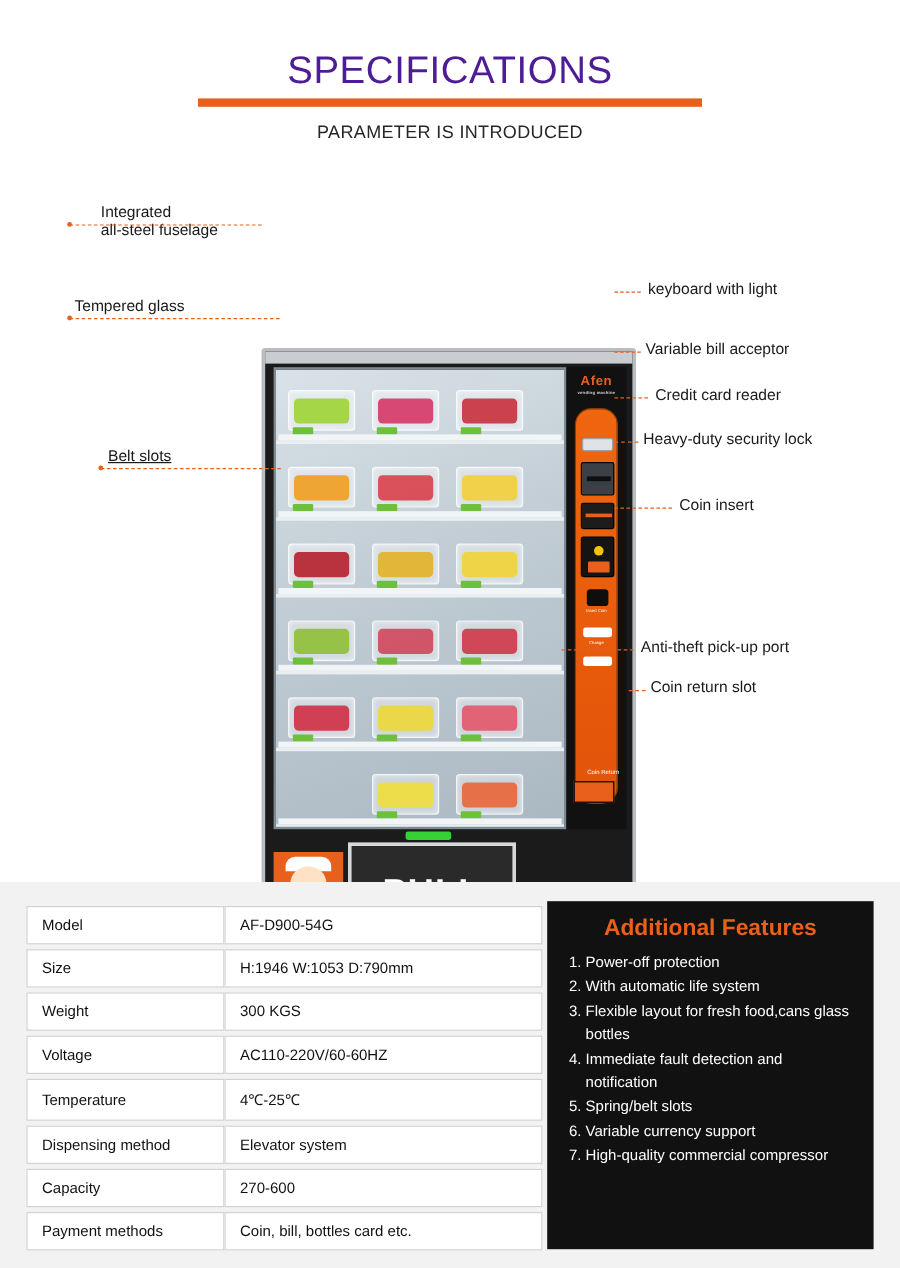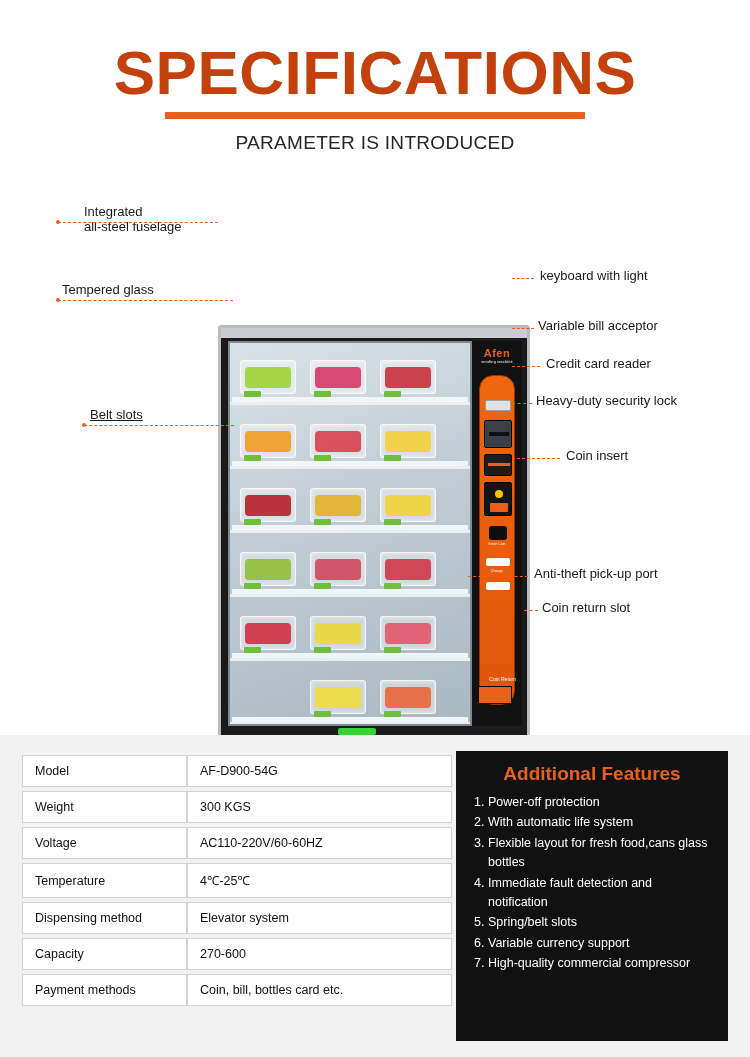--- a/index.html
+++ b/index.html
@@ -7,35 +7,35 @@
   body {
     width:750px; height:1057px;
     background:#ffffff;
     font-family:"Liberation Sans", sans-serif;
     position:relative;
     overflow:hidden;
   }
   
   .header { padding-top:42px; text-align:center; }
   .spec-title {
-    font-size:62px;
-    font-weight:bold;
+    font-size:32px;
+    font-weight:normal;
     letter-spacing:0.5px;
-    color:#c2410c;
+    color:#4c1d95;
     line-height:1.0;
     margin:0;
     font-family:"Liberation Sans", sans-serif;
   }
   .spec-underline {
     width:420px; height:7px;
     background:#e8601c;
     margin:8px auto 0 auto;
   }
   .spec-sub {
-    font-size:19px;
+    font-size:15px;
     color:#262626;
     margin-top:13px;
     letter-spacing:0.3px;
   }
 
   
   .diagram {
     position:relative;
     width:750px;
     height:590px;
@@ -490,20 +490,24 @@
 </div>
 
 <div class="bottom">
   <table class="spec-table">
     <tbody>
       <tr>
         <td class="k">Model</td>
         <td>AF-D900-54G</td>
       </tr>
       <tr>
+        <td class="k">Size</td>
+        <td>H:1946 W:1053 D:790mm</td>
+      </tr>
+      <tr>
         <td class="k">Weight</td>
         <td>300 KGS</td>
       </tr>
       <tr>
         <td class="k">Voltage</td>
         <td>AC110-220V/60-60HZ</td>
       </tr>
       <tr>
         <td class="k">Temperature</td>
         <td>4℃-25℃</td>

